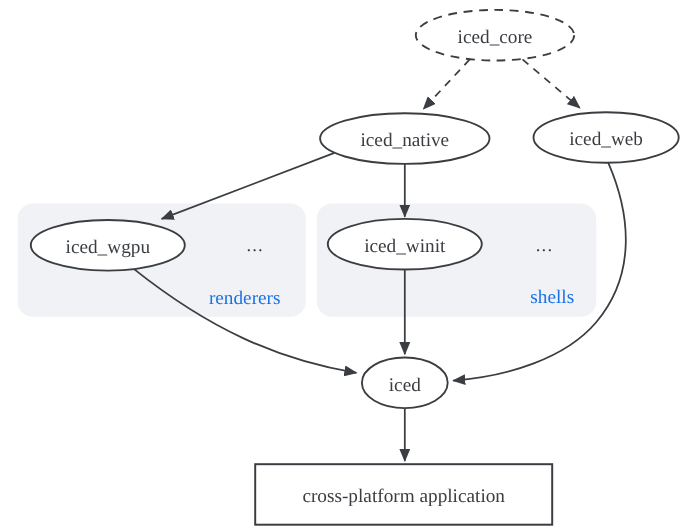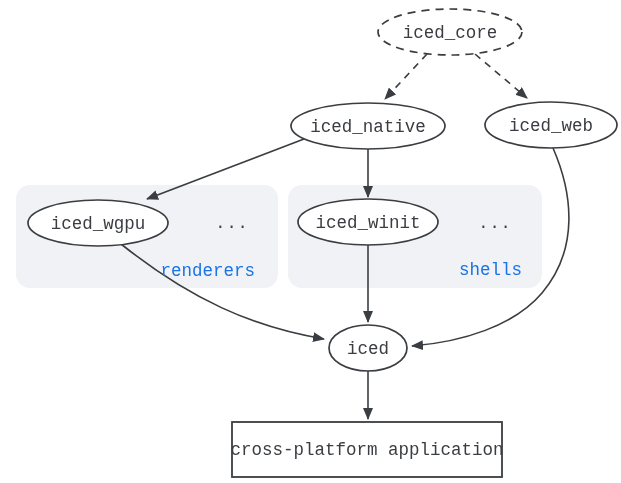--- a/index.html
+++ b/index.html
@@ -5,21 +5,21 @@
   html, body {
     margin: 0;
     padding: 0;
     background: #ffffff;
   }
   .stage {
     position: relative;
     width: 596px;
     height: 483px;
     background: #ffffff;
-    font-family: Liberation Mono, monospace;
+    font-family: Liberation Serif, serif;
   }
   svg { display: block; }
   .group-box {
     fill: #f0f2f5;
     stroke: none;
   }
   .node-shape {
     fill: #ffffff;
     stroke: #3a3d41;
     stroke-width: 1.7;

